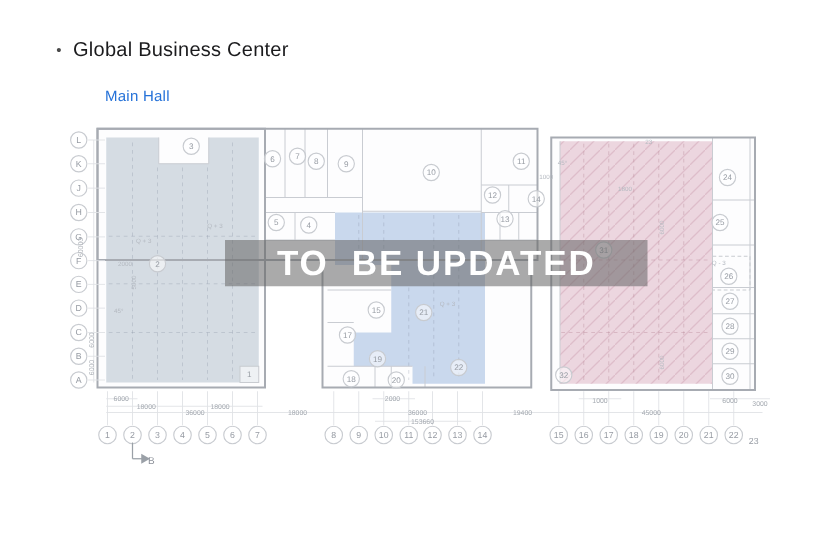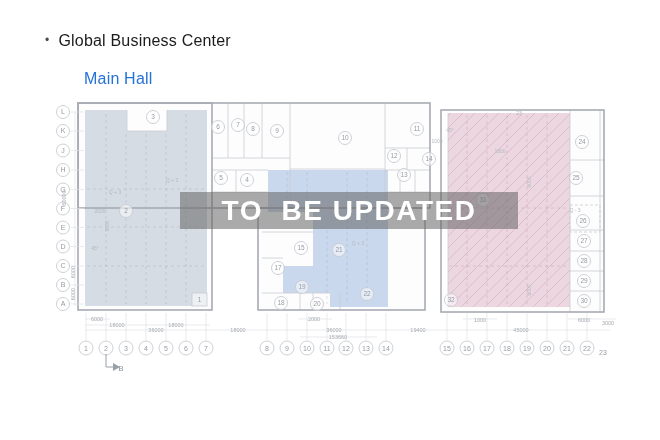--- a/index.html
+++ b/index.html
@@ -9,21 +9,21 @@
     font-family:"Liberation Sans", sans-serif;
   }
   .hdr-title{
     position:absolute;left:45px;top:32px;
     font-size:16px;color:#1b1b1d;letter-spacing:.2px;
     display:flex;align-items:center;gap:9px;
   }
   .hdr-title .bullet{font-size:12px;color:#4a4a4a;transform:translateY(-1px);}
   .hdr-sub{
     position:absolute;left:84px;top:70px;
-    font-size:16px;color:#2471d8;letter-spacing:.2px;
+    font-size:12px;color:#2471d8;letter-spacing:.2px;
   }
   #plan-svg{position:absolute;left:0;top:0;}
   .watermark{
     position:absolute;left:180px;top:192px;width:338px;height:37px;
     background:rgba(100,100,100,0.55);
     display:flex;align-items:center;justify-content:center;
     color:#ffffff;font-size:28px;font-weight:bold;letter-spacing:1.5px;
     white-space:pre;z-index:5;
   }
 </style>

